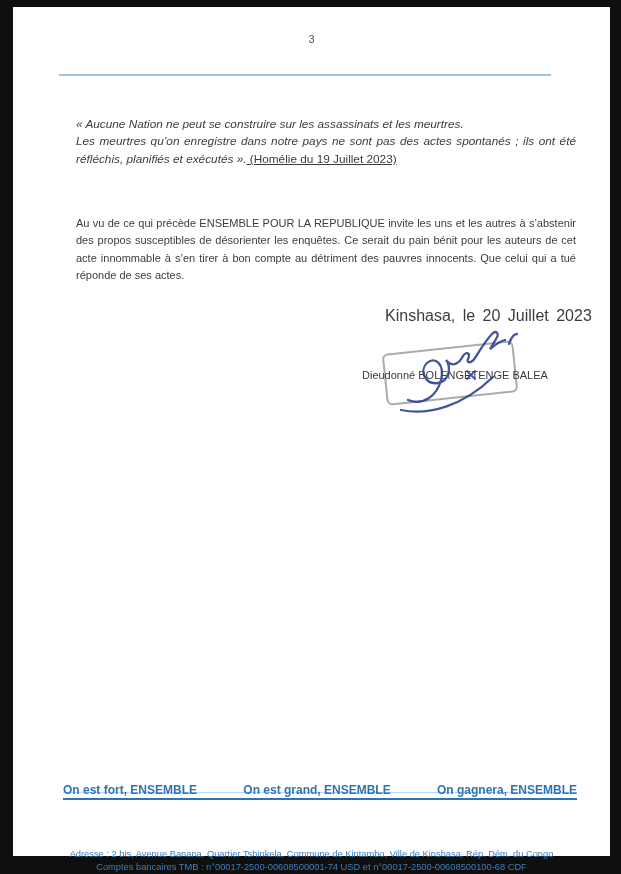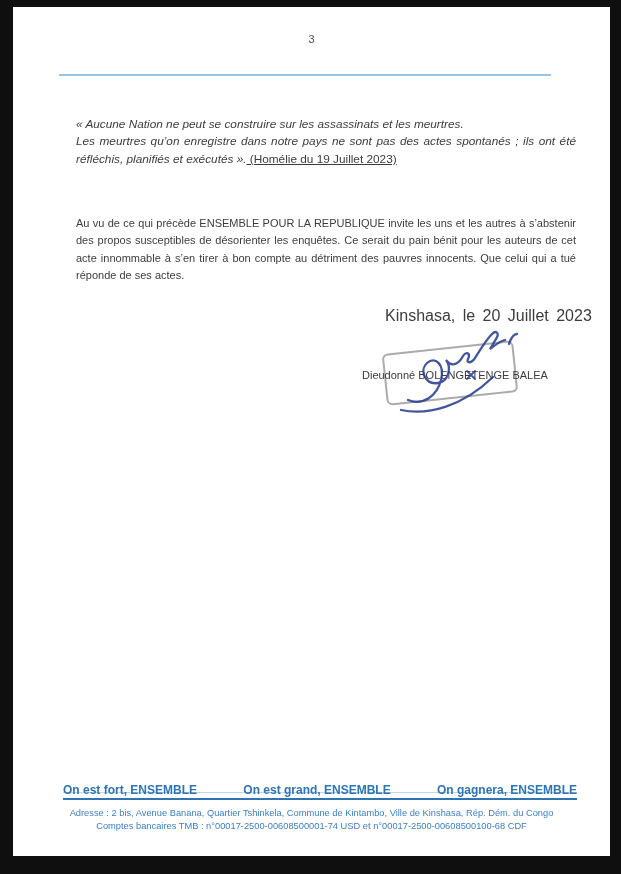--- a/index.html
+++ b/index.html
@@ -57,21 +57,21 @@
     position:absolute;left:50px;top:776px;width:514px;
     display:flex;justify-content:space-between;
     font-size:12px;font-weight:bold;color:#2e74b5;gap:46px;
   }
   .foot-rule{
     position:absolute;left:50px;top:791px;width:514px;height:2px;
     background:#2e74b5;
   }
   .address-line{
     position:absolute;left:0;width:100%;text-align:center;
-    font-size:9.3px;color:#3d7ebf;
+    font-size:9.3px;color:#3d7ebf;margin-top:41px;
   }
   .address-1{top:801px;}
   .address-2{top:814px;}
 </style>
 </head>
 <body>
 
 <div class="frame">
   <div class="page">
 

